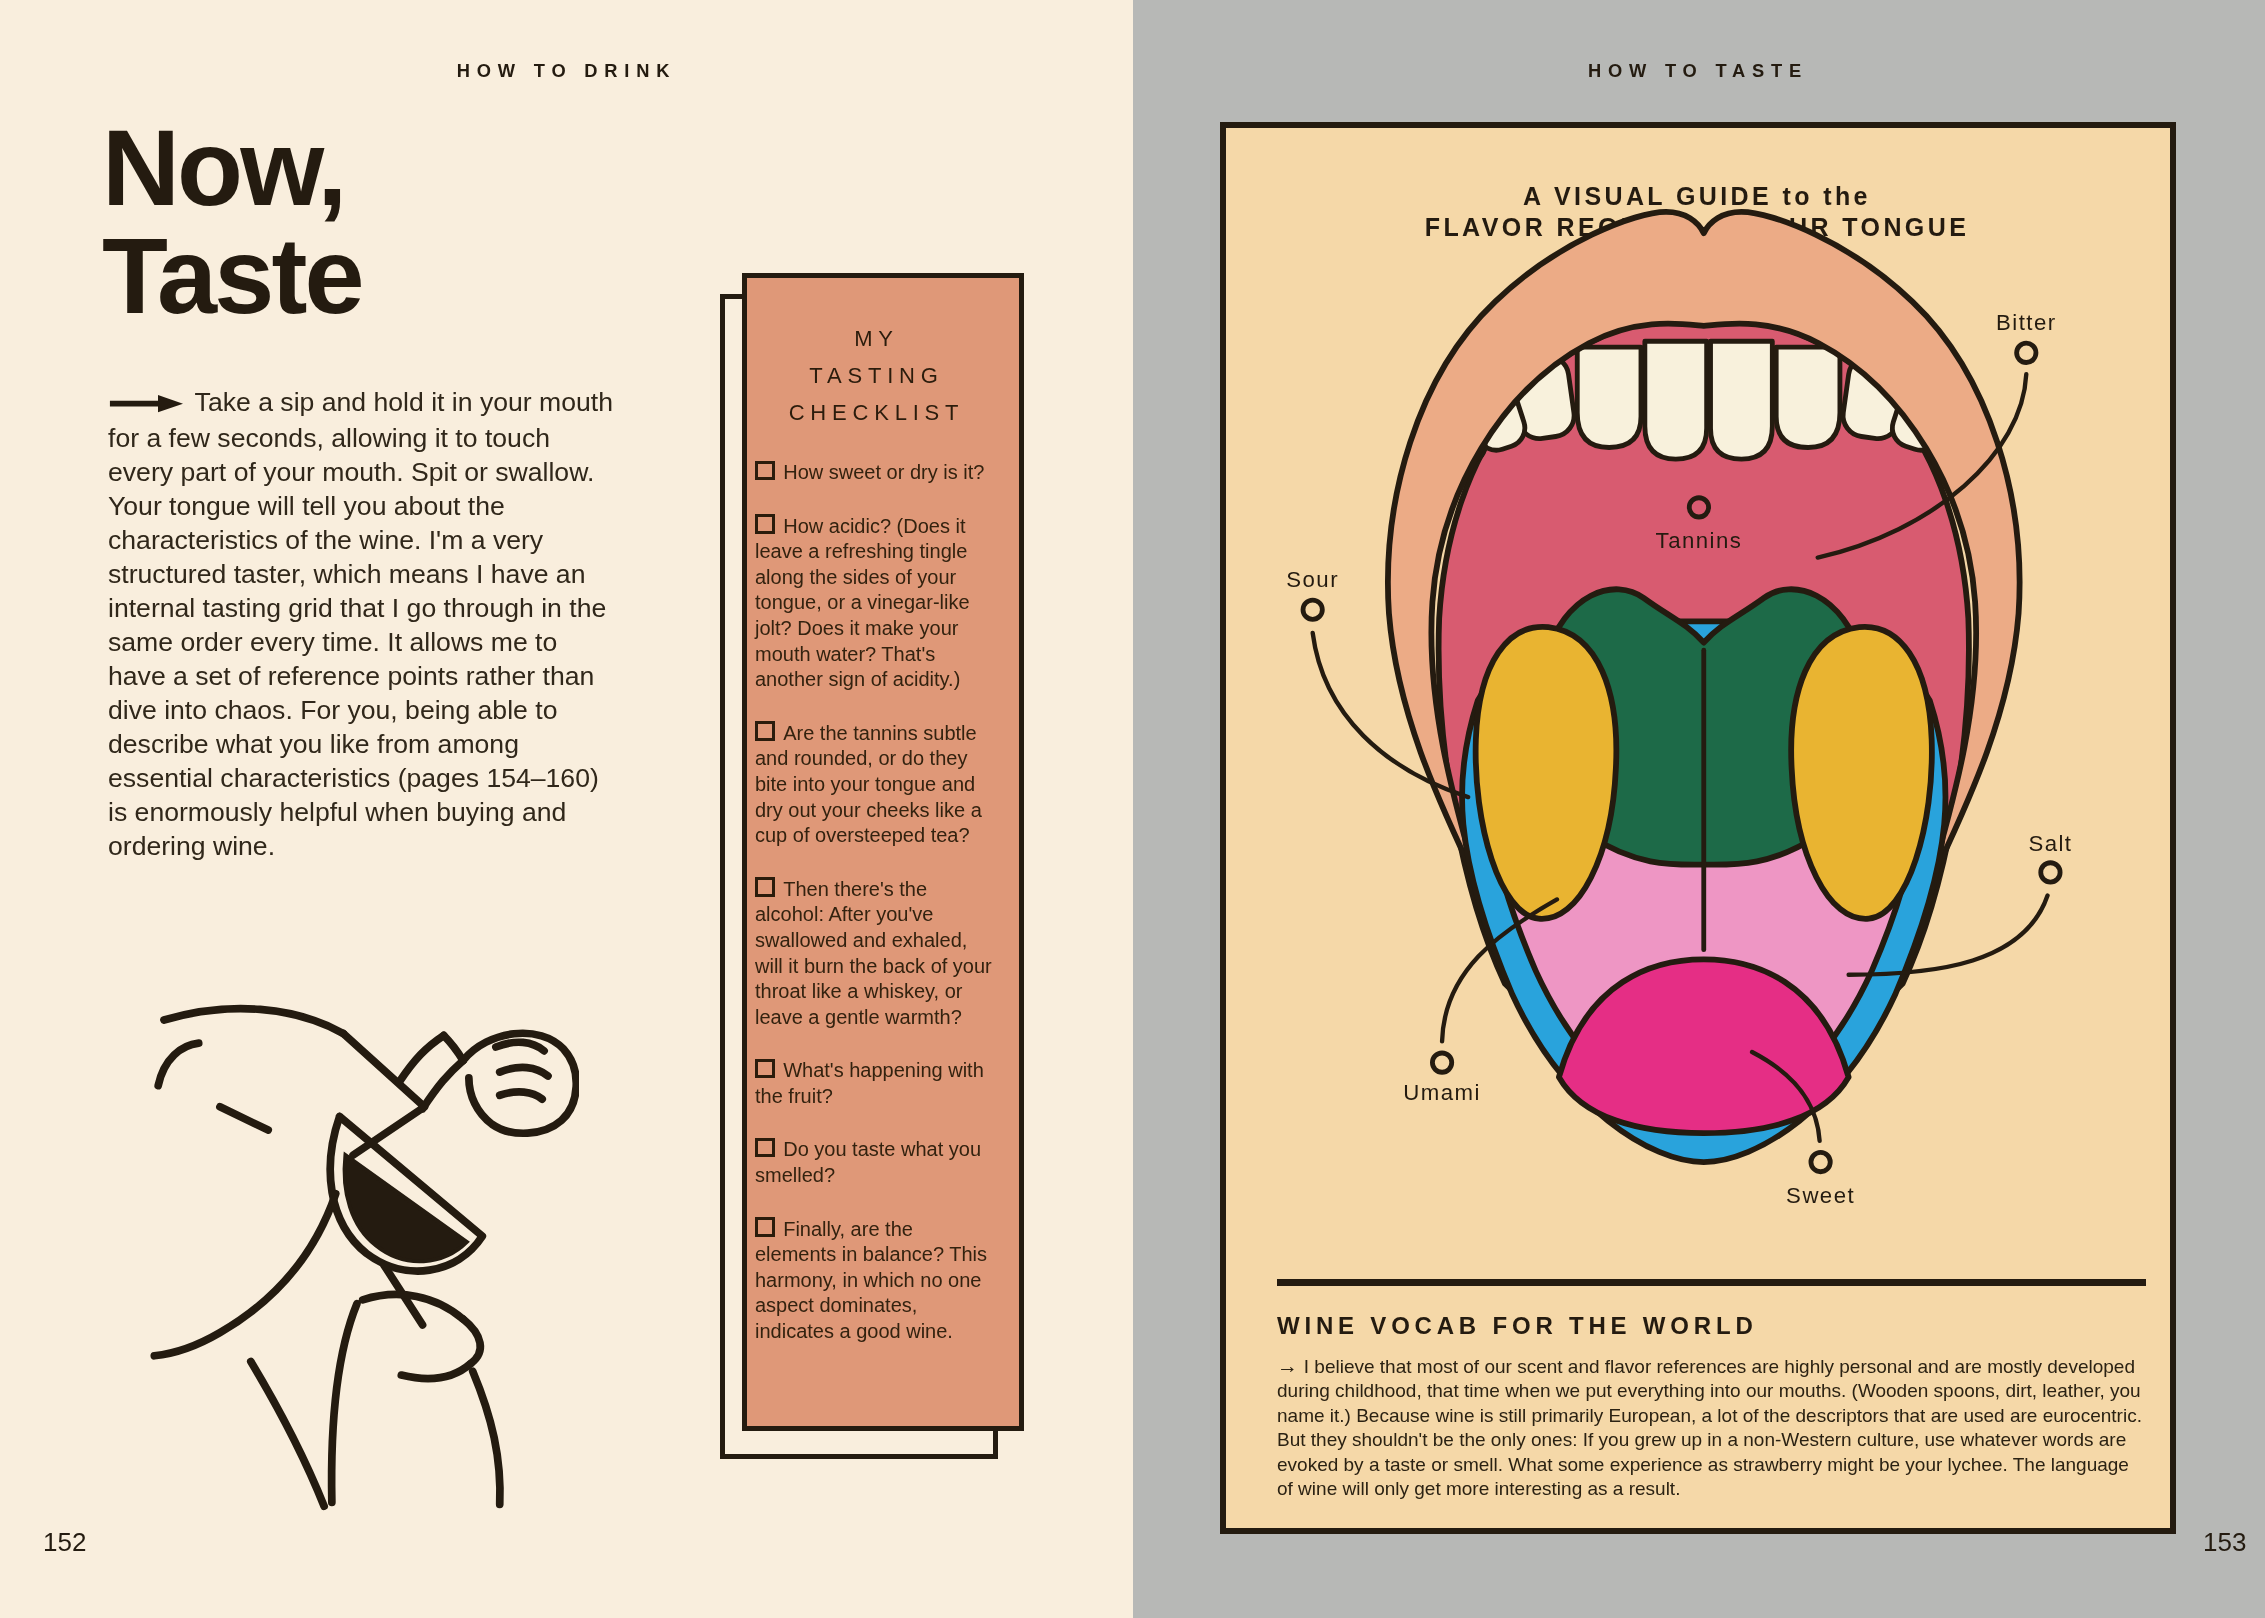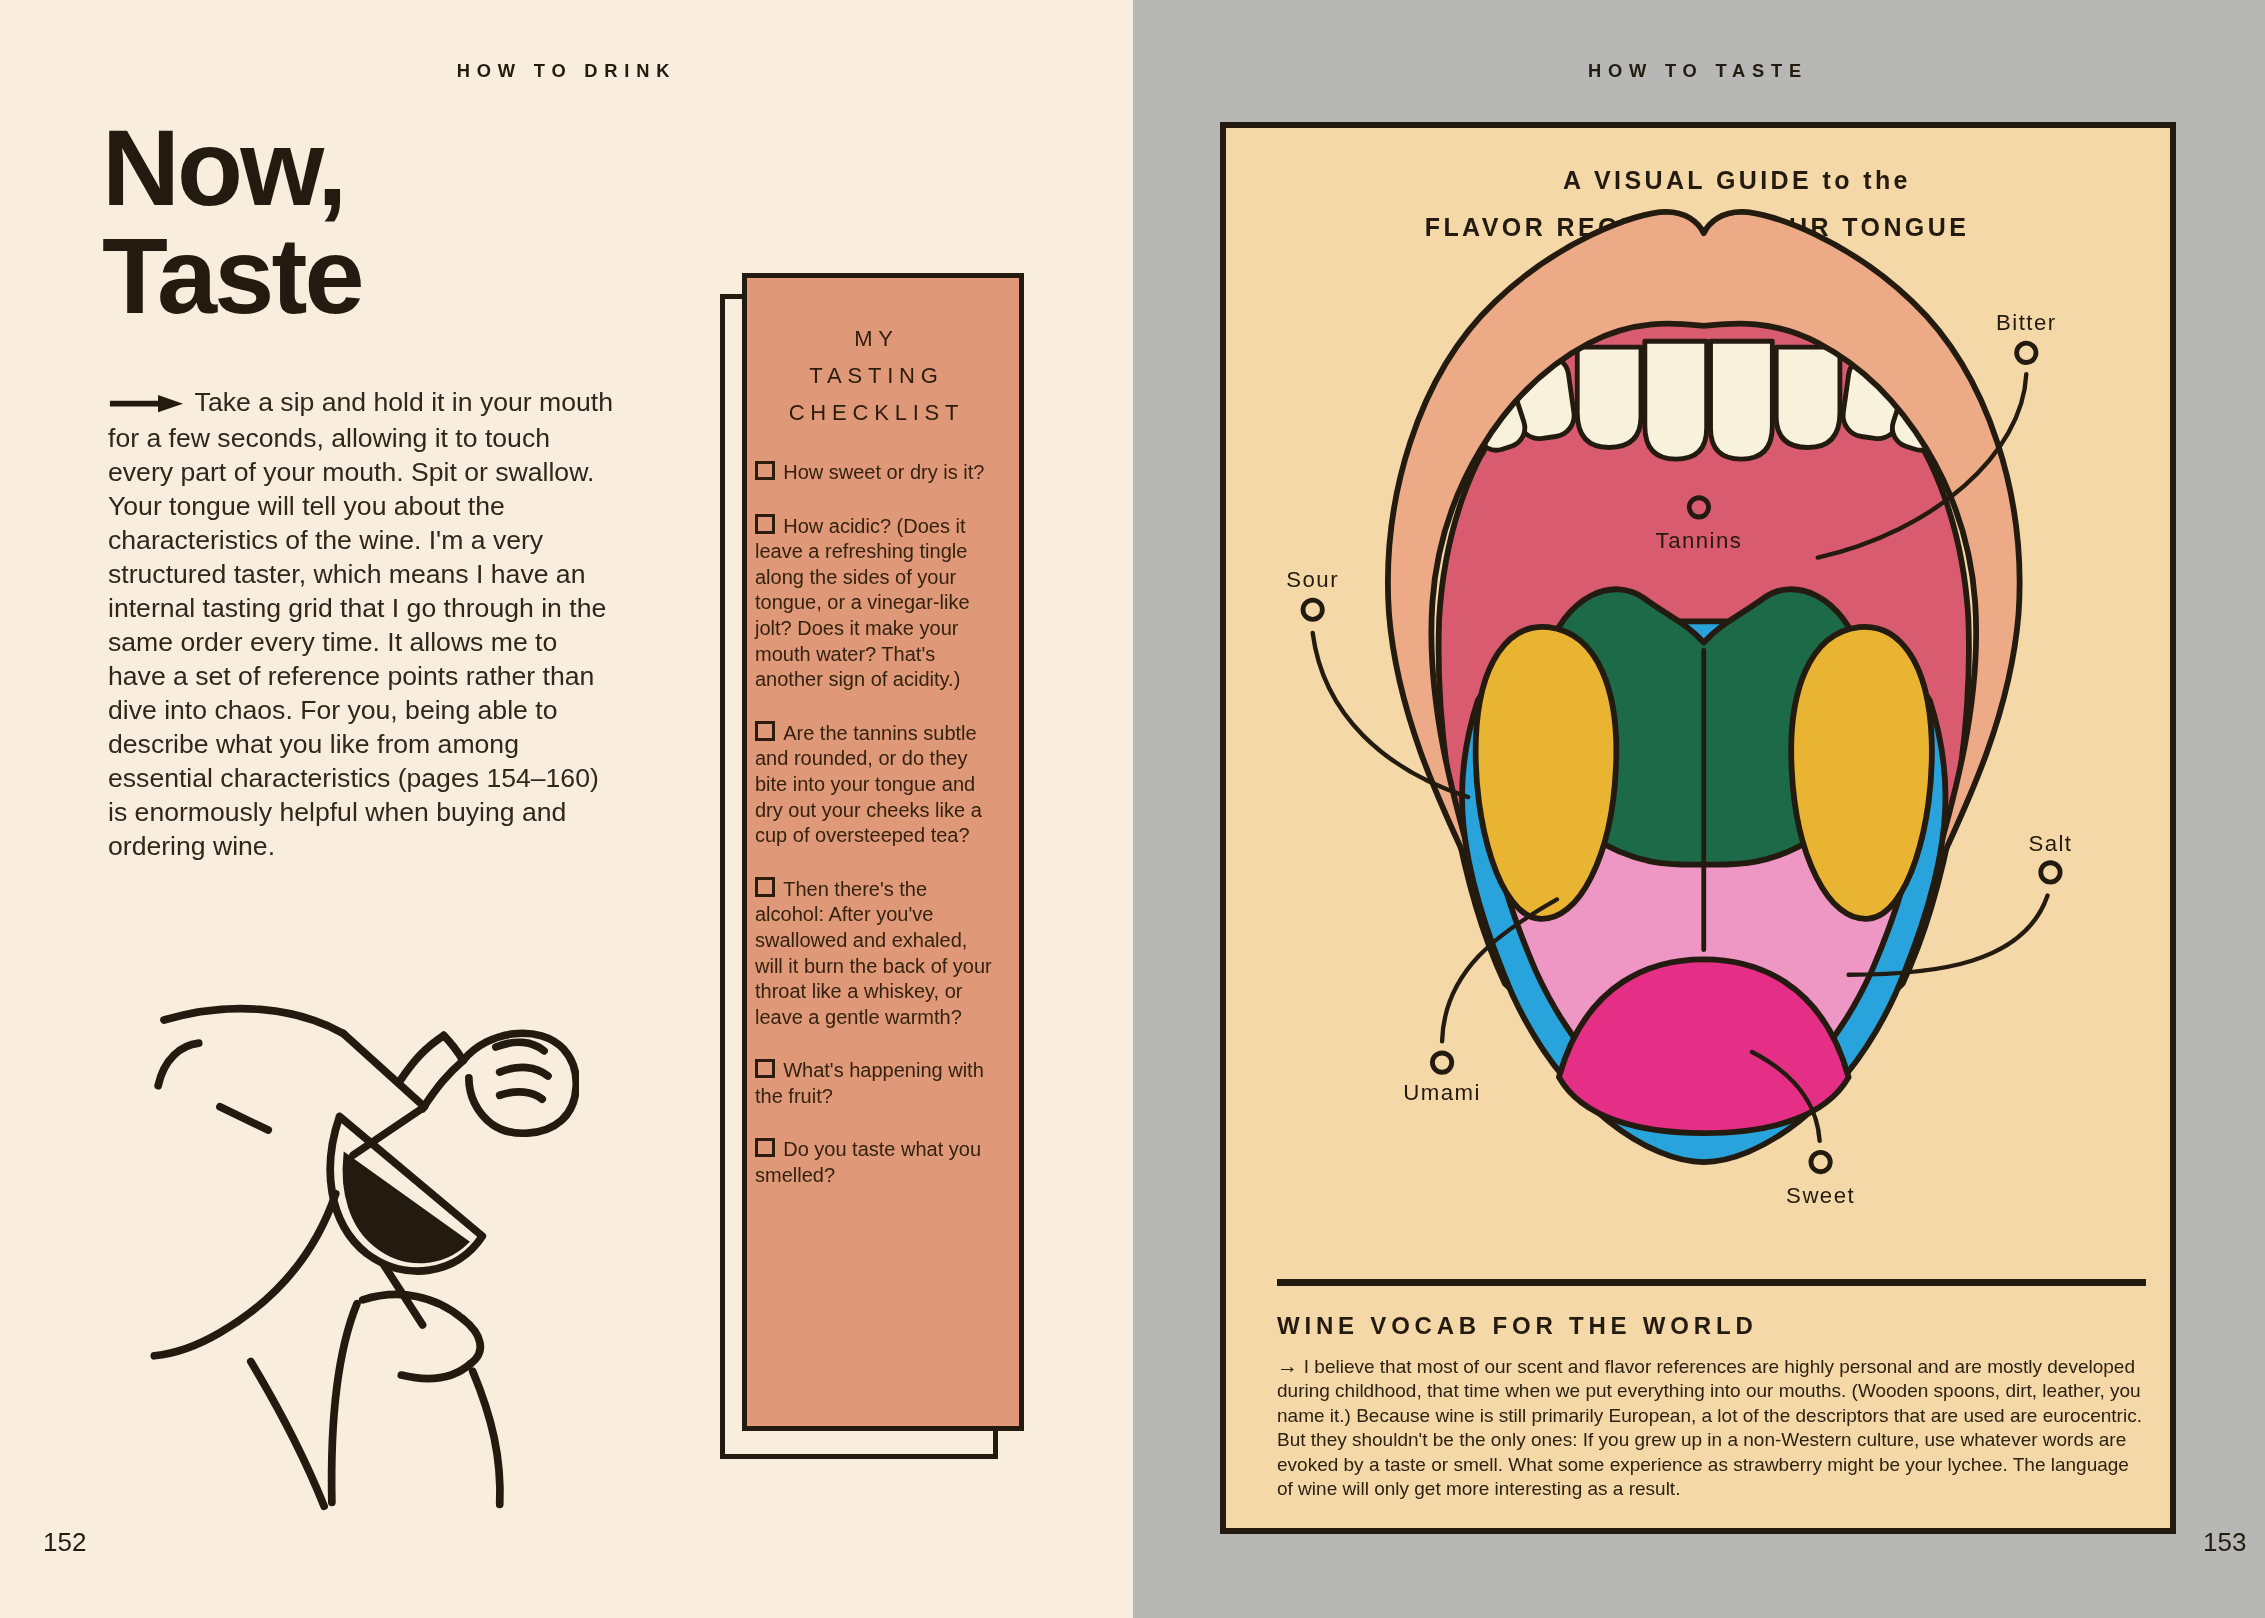--- a/index.html
+++ b/index.html
@@ -28,21 +28,21 @@
   .chk-item{font-size:20px;line-height:25.6px;color:#33220f;margin-bottom:20px;margin-top:28px;}
   .chk-box{display:inline-block;width:13.5px;height:13.5px;border:3.4px solid #2b1c0c;
            margin-right:8.7px;vertical-align:-1px;}
   #page-num-left{position:absolute;left:43px;top:1527px;font-size:26px;color:#241b10;}
   #page-num-right{position:absolute;left:1070px;top:1527px;font-size:26px;color:#241b10;}
   
   #panel{position:absolute;left:87px;top:122px;width:956px;height:1412px;
          background:#f5d8a8;border:6.8px solid #241b10;box-sizing:border-box;}
   .panel-title{position:absolute;left:0;width:942px;text-align:center;font-size:25px;
                letter-spacing:3.4px;font-weight:600;color:#241b10;}
-  #panel-title1{top:38px;padding-left:40px;}
+  #panel-title1{top:54px;}
   #panel-title2{top:85px;}
   #mouth-svg{position:absolute;left:-6.8px;top:-6.8px;}
   #divider{position:absolute;left:51px;top:1151px;width:869px;height:6.8px;background:#241b10;}
   #vocab{position:absolute;left:51px;top:1184px;width:871px;}
   #vocab-heading{font-size:24px;letter-spacing:4.8px;font-weight:700;color:#241b10;}
   #vocab-body{margin-top:13.5px;font-size:19px;line-height:24.6px;color:#2b2213;}
   #vocab-arrow{font-weight:700;font-size:21px;margin-right:5.8px;}
   .diagram-label{font-family:"Liberation Sans",sans-serif;font-size:23px;letter-spacing:1.5px;
                  fill:#241b10;}
 </style>
@@ -101,20 +101,21 @@
         <span>MY</span><br>
         <span>TASTING</span><br>
         <span>CHECKLIST</span>
       </div>
       <div class="chk-item"><span class="chk-box"></span><span>How sweet or dry is it?</span></div>
       <div class="chk-item"><span class="chk-box"></span><span>How acidic? (Does it leave a refreshing tingle along the sides of your tongue, or a vinegar-like jolt? Does it make your mouth water? That's another sign of acidity.)</span></div>
       <div class="chk-item"><span class="chk-box"></span><span>Are the tannins subtle and rounded, or do they bite into your tongue and dry out your cheeks like a cup of oversteeped tea?</span></div>
       <div class="chk-item"><span class="chk-box"></span><span>Then there's the alcohol: After you've swallowed and exhaled, will it burn the back of your throat like a whiskey, or leave a gentle warmth?</span></div>
       <div class="chk-item"><span class="chk-box"></span><span>What's happening with the fruit?</span></div>
       <div class="chk-item"><span class="chk-box"></span><span>Do you taste what you smelled?</span></div>
+      <div class="chk-item"><span class="chk-box"></span><span>Finally, are the elements in balance? This harmony, in which no one aspect dominates, indicates a good wine.</span></div>
     </div>
 
     <div id="page-num-left">152</div>
   </div>
 
   <div class="page" id="page-right">
     <div class="runhead" id="runhead-right">HOW TO TASTE</div>
 
     <div id="panel">
       <div class="panel-title" id="panel-title1">A VISUAL GUIDE to the</div>

